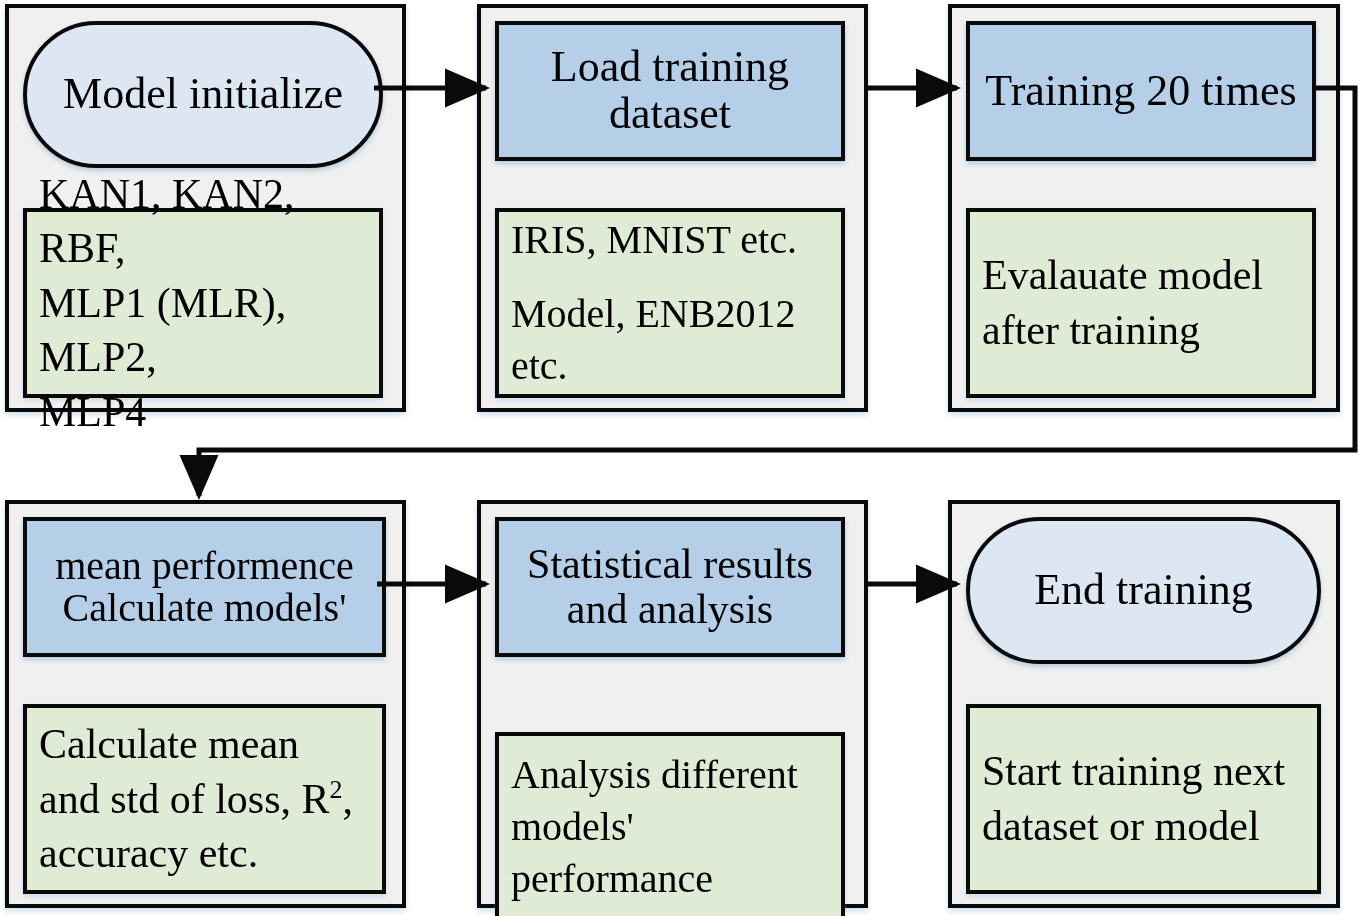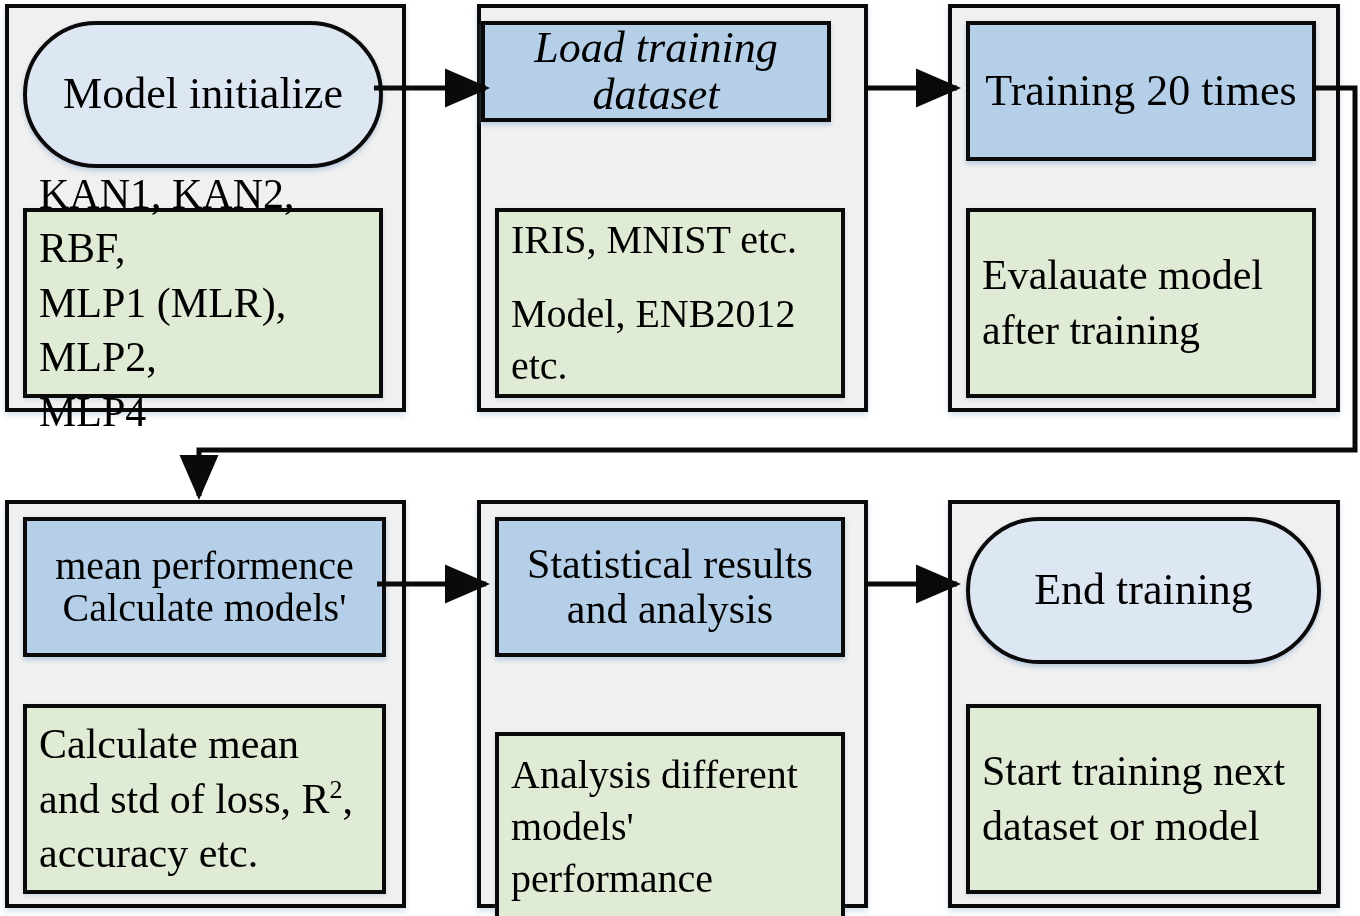--- a/index.html
+++ b/index.html
@@ -91,21 +91,21 @@
     <div class="note t42" style="left:14px; top:200px; width:360px; height:190px;">
       <div class="note-inner">
         <div>KAN1, KAN2, RBF,</div>
         <div>MLP1 (MLR), MLP2,</div>
         <div>MLP4</div>
       </div>
     </div>
   </div>
 
   <div class="node-group" style="left:477px; top:4px; width:391px; height:408px;">
-    <div class="prim t44" style="left:0; top:13px; width:350px; height:101px;font-style:italic;">
+    <div class="prim t44" style="left:14px; top:13px; width:350px; height:140px;">
       <div class="prim-inner">
         <div>Load training</div>
         <div>dataset</div>
       </div>
     </div>
     <div class="note t40" style="left:14px; top:200px; width:350px; height:190px;">
       <div class="note-inner">
         <div style="margin-bottom:22px;">IRIS, MNIST etc.</div>
         <div>Model, ENB2012 etc.</div>
       </div>

